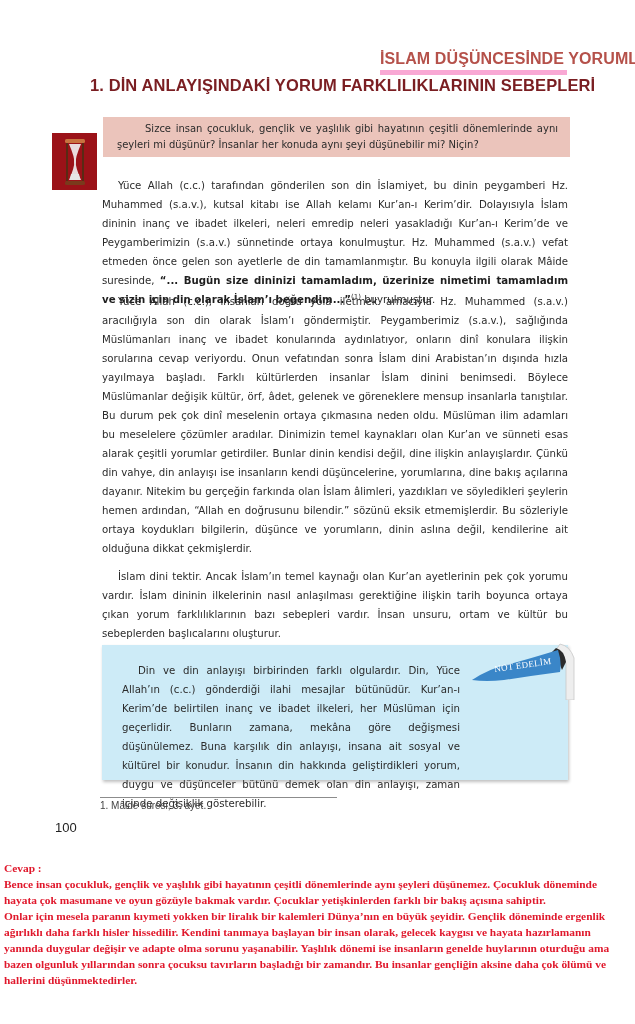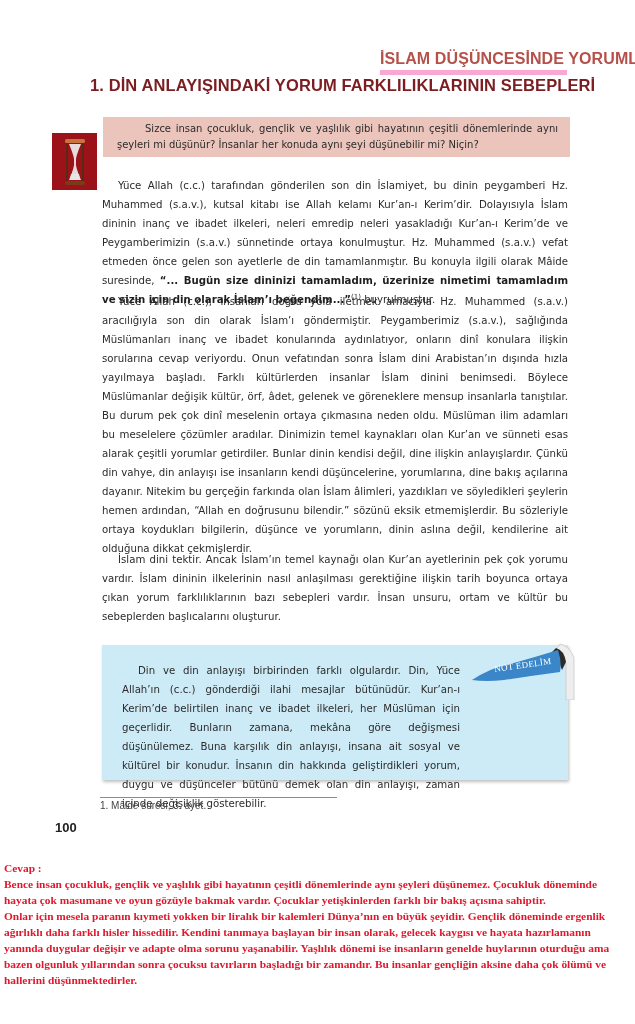--- a/index.html
+++ b/index.html
@@ -36,21 +36,21 @@
   .body-text sup { font-size: 7px; vertical-align: 4px; line-height: 0; }
   .note-box {
     left: 102px; top: 645px; width: 466px; height: 135px; background: #cdebf7;
     box-shadow: 1px 2px 3px rgba(0,0,0,0.25); box-sizing: border-box;
     padding: 8px 100px 0 12px; font-size: 10.2px; line-height: 19px; color: #2b2b2b;
   }
   .note-box p { margin: 8px; text-indent: 16px; text-align: justify; }
   .note-tab { left: 470px; top: 640px; width: 110px; height: 60px; }
   .footnote-line { left: 100px; top: 797px; width: 237px; height: 1px; background: #8c8c8c; }
   .footnote { left: 100px; top: 800px; font-family: "Liberation Sans", sans-serif; font-size: 10px; color: #444; }
-  .page-number { left: 55px; top: 820px; font-family: "Liberation Sans", sans-serif; font-size: 13px; font-weight: bold; color: #222; }
+  .page-number { left: 55px; top: 820px; font-family: "Liberation Sans", sans-serif; font-size: 13px; font-weight: normal; color: #222; }
   .answer {
     left: 4px; top: 860px; width: 625px; font-family: Liberation Serif, serif;
     font-size: 11.4px; line-height: 16px; font-weight: bold; color: #e0182c;
   }
   .answer p { margin: 0; }
 </style>
 </head>
 <body>
 
 <div class="abs section-header">İSLAM DÜŞÜNCESİNDE YORUMLAR</div>
@@ -72,21 +72,21 @@
 </div>
 
 <div class="abs body-text" style="top:176px;">
   <p><span>Yüce Allah (c.c.) tarafından gönderilen son din İslamiyet, bu dinin peygamberi Hz. Muhammed (s.a.v.), kutsal kitabı ise Allah kelamı Kur’an-ı Kerim’dir. Dolayısıyla İslam dininin inanç ve ibadet ilkeleri, neleri emredip neleri yasakladığı Kur’an-ı Kerim’de ve Peygamberimizin (s.a.v.) sünnetinde ortaya konulmuştur. Hz. Muhammed (s.a.v.) vefat etmeden önce gelen son ayetlerle de din tamamlanmıştır. Bu konuyla ilgili olarak Mâide suresinde, </span><b>“... Bugün size dininizi tamamladım, üzerinize nimetimi tamamladım ve sizin için din olarak İslam’ı beğendim...”</b><sup>(1)</sup><span> buyrulmuştur.</span></p>
 </div>
 
 <div class="abs body-text" style="top:292px;">
   <p>Yüce Allah (c.c.), insanları doğru yola iletmek amacıyla Hz. Muhammed (s.a.v.) aracılığıyla son din olarak İslam’ı göndermiştir. Peygamberimiz (s.a.v.), sağlığında Müslümanları inanç ve ibadet konularında aydınlatıyor, onların dinî konulara ilişkin sorularına cevap veriyordu. Onun vefatından sonra İslam dini Arabistan’ın dışında hızla yayılmaya başladı. Farklı kültürlerden insanlar İslam dinini benimsedi. Böylece Müslümanlar değişik kültür, örf, âdet, gelenek ve göreneklere mensup insanlarla tanıştılar. Bu durum pek çok dinî meselenin ortaya çıkmasına neden oldu. Müslüman ilim adamları bu meselelere çözümler aradılar. Dinimizin temel kaynakları olan Kur’an ve sünneti esas alarak çeşitli yorumlar getirdiler. Bunlar dinin kendisi değil, dine ilişkin anlayışlardır. Çünkü din vahye, din anlayışı ise insanların kendi düşüncelerine, yorumlarına, dine bakış açılarına dayanır. Nitekim bu gerçeğin farkında olan İslam âlimleri, yazdıkları ve söyledikleri şeylerin hemen ardından, “Allah en doğrusunu bilendir.” sözünü eksik etmemişlerdir. Bu sözleriyle ortaya koydukları bilgilerin, düşünce ve yorumların, dinin aslına değil, kendilerine ait olduğuna dikkat çekmişlerdir.</p>
 </div>
 
-<div class="abs body-text" style="top:550px;">
+<div class="abs body-text" style="top:567px;">
   <p>İslam dini tektir. Ancak İslam’ın temel kaynağı olan Kur’an ayetlerinin pek çok yorumu vardır. İslam dininin ilkelerinin nasıl anlaşılması gerektiğine ilişkin tarih boyunca ortaya çıkan yorum farklılıklarının bazı sebepleri vardır. İnsan unsuru, ortam ve kültür bu sebeplerden başlıcalarını oluşturur.</p>
 </div>
 
 <div class="abs note-box">
   <p>Din ve din anlayışı birbirinden farklı olgulardır. Din, Yüce Allah’ın (c.c.) gönderdiği ilahi mesajlar bütünüdür. Kur’an-ı Kerim’de belirtilen inanç ve ibadet ilkeleri, her Müslüman için geçerlidir. Bunların zamana, mekâna göre değişmesi düşünülemez. Buna karşılık din anlayışı, insana ait sosyal ve kültürel bir konudur. İnsanın din hakkında geliştirdikleri yorum, duygu ve düşünceler bütünü demek olan din anlayışı, zaman içinde değişiklik gösterebilir.</p>
 </div>
 
 <div class="abs note-tab">
   <svg width="110" height="60" viewBox="0 0 110 60" style="position:absolute;left:0;top:0;">
     <path d="M90 4 Q100 6 104 18 L104 60 L96 60 L96 24 Q94 12 86 10 Z" fill="#eeeeee" stroke="#c8c8c8" stroke-width="0.8"></path>

